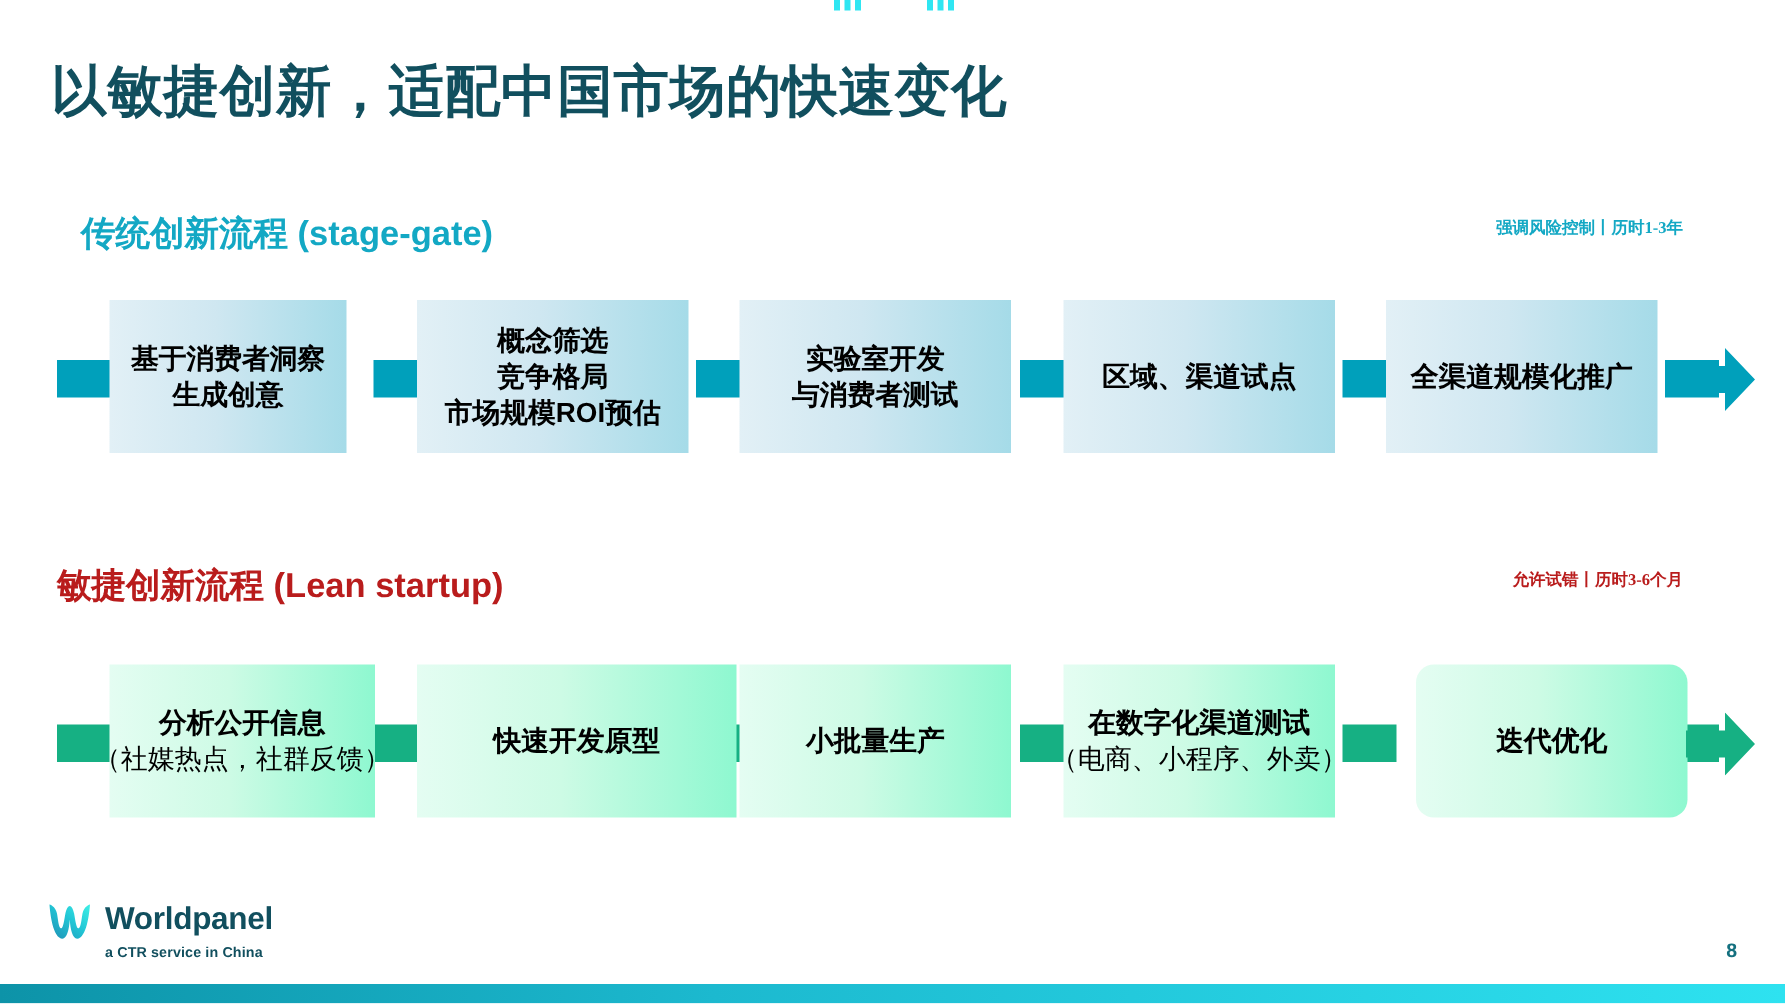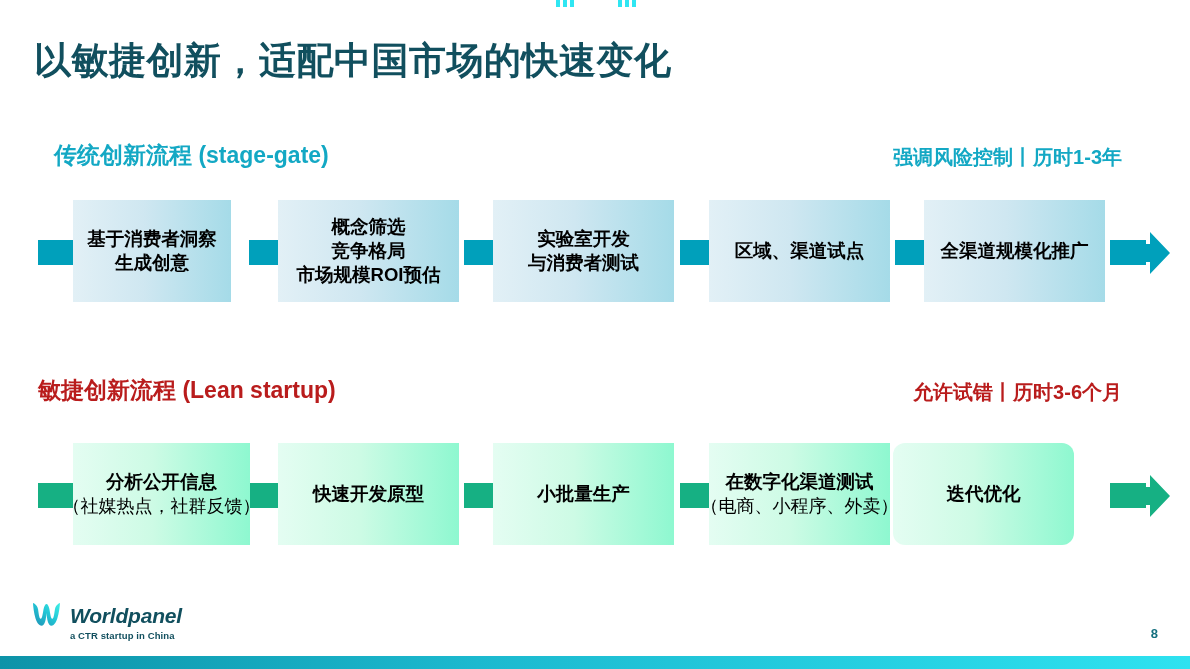--- a/index.html
+++ b/index.html
@@ -72,23 +72,24 @@
     top: 0;
     font-size: 23px;
     font-weight: bold;
     white-space: nowrap;
   }
   .flow-section.agile .section-title { left: 38px; }
   .section-note {
     position: absolute;
     right: 68px;
     top: 4px;
-    font-size: 20px;
+    font-size: 11px;
     font-weight: bold;
     white-space: nowrap;
+    font-family: Liberation Serif, serif;
   }
   .traditional .section-title,
   .traditional .section-note { color: #13a8c4; }
   .agile .section-title,
   .agile .section-note { color: #b91c1c; }
 
   
   .chain {
     position: relative;
     height: 110px;
@@ -153,22 +154,21 @@
   .footer-logo {
     position: absolute;
     left: 32px;
     bottom: 28px;
     display: flex;
     flex-direction: column;
     align-items: flex-start;
   }
   .logo-row {
     display: flex;
-    align-items: flex-end;
-    font-style: italic;
+    align-items: flex-start;
   }
   .logo-mark {
     width: 29px;
     height: 27px;
     margin-right: 9px;
   }
   .logo-word {
     font-size: 21px;
     font-weight: bold;
     color: #114f5e;
@@ -268,31 +268,31 @@
       <div class="connector" style="left:249px;"></div>
       <div class="connector" style="left:464px;"></div>
       <div class="connector" style="left:680px;"></div>
       <div class="connector" style="left:895px;"></div>
       <div class="connector" style="left:1110px;"></div>
 
       <div class="step-box" style="left:73px; width:177px;">
         <div class="step-main">分析公开信息</div>
         <div class="step-sub">（社媒热点，社群反馈）</div>
       </div>
-      <div class="step-box" style="left:278px; width:181px;">
+      <div class="step-box" style="left:278px; width:213px;">
         <div class="step-main">快速开发原型</div>
       </div>
       <div class="step-box" style="left:493px; width:181px;">
         <div class="step-main">小批量生产</div>
       </div>
       <div class="step-box" style="left:709px; width:181px;">
         <div class="step-main">在数字化渠道测试</div>
         <div class="step-sub">（电商、小程序、外卖）</div>
       </div>
-      <div class="step-box" style="left:893px; width:181px;border-radius:12px;">
+      <div class="step-box" style="left:944px; width:181px;border-radius:12px;">
         <div class="step-main">迭代优化</div>
       </div>
 
       <div class="end-arrow" style="left:1124px;">
         <svg width="46" height="42" viewBox="0 0 46 42">
           <polygon points="0,12 26,12 26,0 46,21 26,42 26,30 0,30" fill="#16b083"></polygon>
         </svg>
       </div>
     </div>
   </div>
@@ -306,20 +306,20 @@
               <stop offset="0%" stop-color="#1f8fb4"></stop>
               <stop offset="55%" stop-color="#22c7d6"></stop>
               <stop offset="100%" stop-color="#3ef0e6"></stop>
             </linearGradient>
           </defs>
           <path d="M1 2 C1 2, 2 20, 7.5 24 C12 27.3, 14 20, 14.5 12 C15 20, 17 27.3, 21.5 24 C27 20, 28 2, 28 2 C28 2, 24 3, 23 8 C22.3 11.6, 22 17, 20.5 17.8 C18.8 18.6, 18.2 12, 17.4 8 C16.8 5, 15.6 3, 14.5 3 C13.4 3, 12.2 5, 11.6 8 C10.8 12, 10.2 18.6, 8.5 17.8 C7 17, 6.7 11.6, 6 8 C5 3, 1 2, 1 2 Z" fill="url(#wgrad)"></path>
         </svg>
       </span>
       <span class="logo-word">Worldpanel</span>
     </div>
-    <div class="logo-tag">a CTR startup in China</div>
+    <div class="logo-tag">a CTR service in China</div>
   </div>
 
   <div class="page-number">8</div>
 
   <div class="bottom-bar"></div>
 
 </div>
 
 </body></html>

